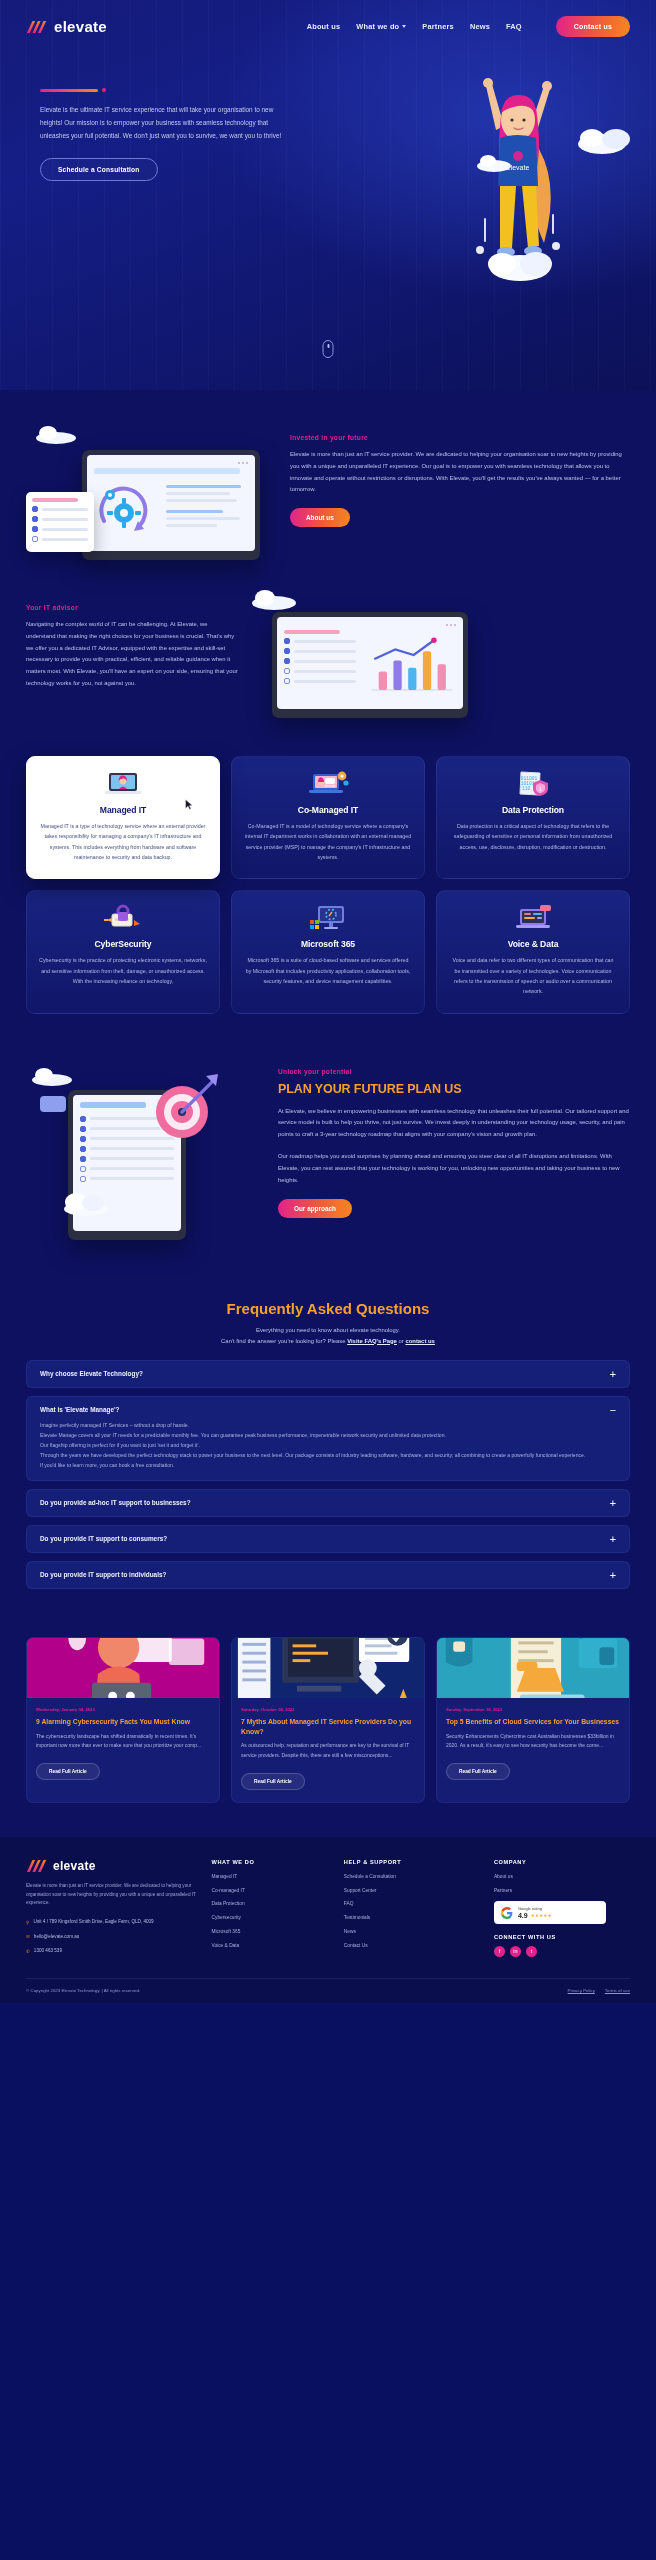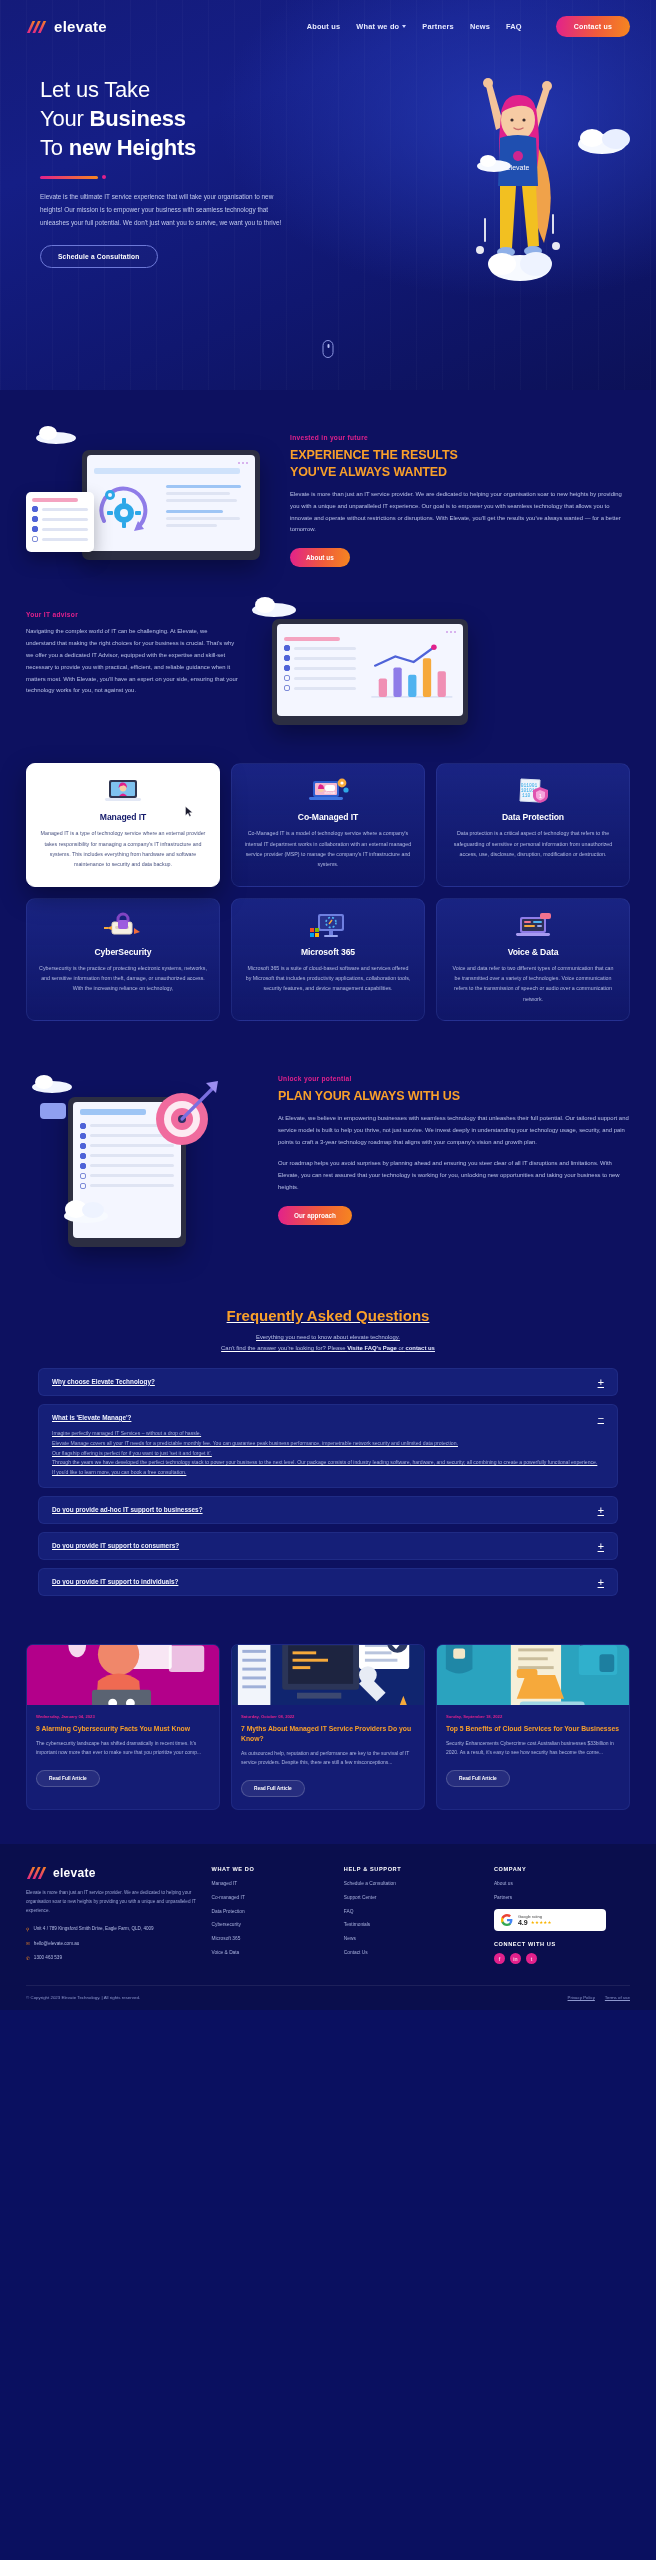--- a/index.html
+++ b/index.html
@@ -131,21 +131,21 @@
     box-shadow: 0 10px 26px rgba(0,0,0,.35);
   }
   .svc .ico { height: 26px; margin: 0 auto 8px; display: flex; align-items: center; justify-content: center; }
   .svc h3 { font-size: 8.6px; font-weight: 800; margin-bottom: 6px; color: #fff; letter-spacing: -.1px; }
   .svc p { font-size: 5.3px; line-height: 1.95; color: #b3bce4; }
   .svc.active h3 { color: #151b6b; }
   .svc.active p { color: #47507f; }
   .cursor-arrow { position: absolute; width: 8px; height: 11px; }
 
   
-  .faq { padding: 0 38px; text-align: center; text-decoration: underline; }
+  .faq { padding: 0 26px; text-align: center; }
   .faq h2 { font-size: 15px; font-weight: 800; color: #f9a02a; margin-bottom: 8px; }
   .faq-sub { font-size: 5.9px; line-height: 1.85; color: #b9c2e8; margin-bottom: 14px; }
   .faq-sub u { text-decoration: underline; font-weight: 700; color: #e7ebff; }
   .faq-item {
     background: rgba(32,48,150,.45); border-radius: 6px;
     margin-bottom: 8px; text-align: left; padding: 9px 13px;
     border: 1px solid rgba(110,130,230,.12);
   }
   .faq-q { display: flex; align-items: flex-start; }
   .faq-q span { font-size: 6.4px; font-weight: 700; color: #eef1ff; flex: 1; }
@@ -283,25 +283,20 @@
       <ellipse cx="26" cy="20" rx="24" ry="10" fill="#f6f9ff"></ellipse>
         <ellipse cx="16" cy="14" rx="12" ry="9" fill="#fff"></ellipse>
         <ellipse cx="40" cy="15" rx="14" ry="10" fill="#e9efff"></ellipse>
     </svg>
     <svg style="position:absolute; right:140px; top:152px; z-index:5;" width="40" height="20" viewBox="0 0 40 20">
       <ellipse cx="18" cy="14" rx="17" ry="6" fill="#f6f9ff"></ellipse>
         <ellipse cx="12" cy="9" rx="8" ry="6" fill="#fff"></ellipse>
     </svg>
 
     <div class="hero-inner">
-      <h1 class="hero-h1">
-        <span>Let us Take</span><br>
-        <span>Your </span><b>Business</b><br>
-        <span>To </span><b>new Heights</b>
-      </h1>
       <div class="hero-rule">
           <i class="bar"></i>
           <i class="dot"></i>
         </div>
       <p class="hero-p">Elevate is the ultimate IT service experience that will take your organisation to new heights! Our mission is to empower your business with seamless technology that unleashes your full potential. We don't just want you to survive, we want you to thrive!</p>
       <button class="btn-outline">Schedule a Consultation</button>
     </div>
 
     <div class="scroll-mouse">
         <i></i>
@@ -366,24 +361,20 @@
               <div class="ln grey" style="flex:1; margin:0;"></div>
             </div>
           <div class="chk">
               <i class="box"></i>
               <div class="ln grey" style="flex:1; margin:0;"></div>
             </div>
         </div>
       </div>
       <div class="txt">
         <div class="eyebrow">Invested in your future</div>
-        <h2 class="h2">
-          <span>EXPERIENCE THE RESULTS</span><br>
-          <span>YOU'VE ALWAYS WANTED</span>
-        </h2>
         <p class="body-sm" style="margin-top:8px;">Elevate is more than just an IT service provider. We are dedicated to helping your organisation soar to new heights by providing you with a unique and unparalleled IT experience. Our goal is to empower you with seamless technology that allows you to innovate and operate without restrictions or disruptions. With Elevate, you'll get the results you've always wanted — for a better tomorrow.</p>
         <button class="btn-grad">About us</button>
       </div>
     </div>
   </section>
 
   <section class="sec mt38">
     <div class="split">
       <div class="txt" style="max-width:212px;">
         <div class="eyebrow">Your IT advisor</div>
@@ -606,21 +597,21 @@
         </svg>
         <svg style="position:absolute; left:34px; top:128px;" width="50" height="26" viewBox="0 0 50 26">
           <ellipse cx="26" cy="19" rx="22" ry="7" fill="#f7faff"></ellipse>
             <ellipse cx="16" cy="12" rx="11" ry="9" fill="#fff"></ellipse>
             <ellipse cx="33" cy="13" rx="11" ry="8" fill="#eef3ff"></ellipse>
         </svg>
         <div style="position:absolute; left:14px; top:34px; width:26px; height:16px; border-radius:4px; background:#8f9ff0;"></div>
       </div>
       <div class="txt">
         <div class="eyebrow">Unlock your potential</div>
-        <h2 class="h2">PLAN YOUR ALWAYS WITH US</h2>
+        <h2 class="h2">PLAN YOUR FUTURE PLAN US</h2>
         <p class="body-sm" style="margin-top:8px;">At Elevate, we believe in empowering businesses with seamless technology that unleashes their full potential. Our tailored support and service model is built to help you thrive, not just survive. We invest deeply in understanding your technology usage, security, and pain points to craft a 3-year technology roadmap that aligns with your company's vision and growth plan.</p>
         <p class="body-sm" style="margin-top:10px;">Our roadmap helps you avoid surprises by planning ahead and ensuring you steer clear of all IT disruptions and limitations. With Elevate, you can rest assured that your technology is working for you, unlocking new opportunities and taking your business to new heights.</p>
         <button class="btn-grad">Our approach</button>
       </div>
     </div>
   </section>
 
   <section class="faq mt48">
     <h2>Frequently Asked Questions</h2>
     <div class="faq-sub">

